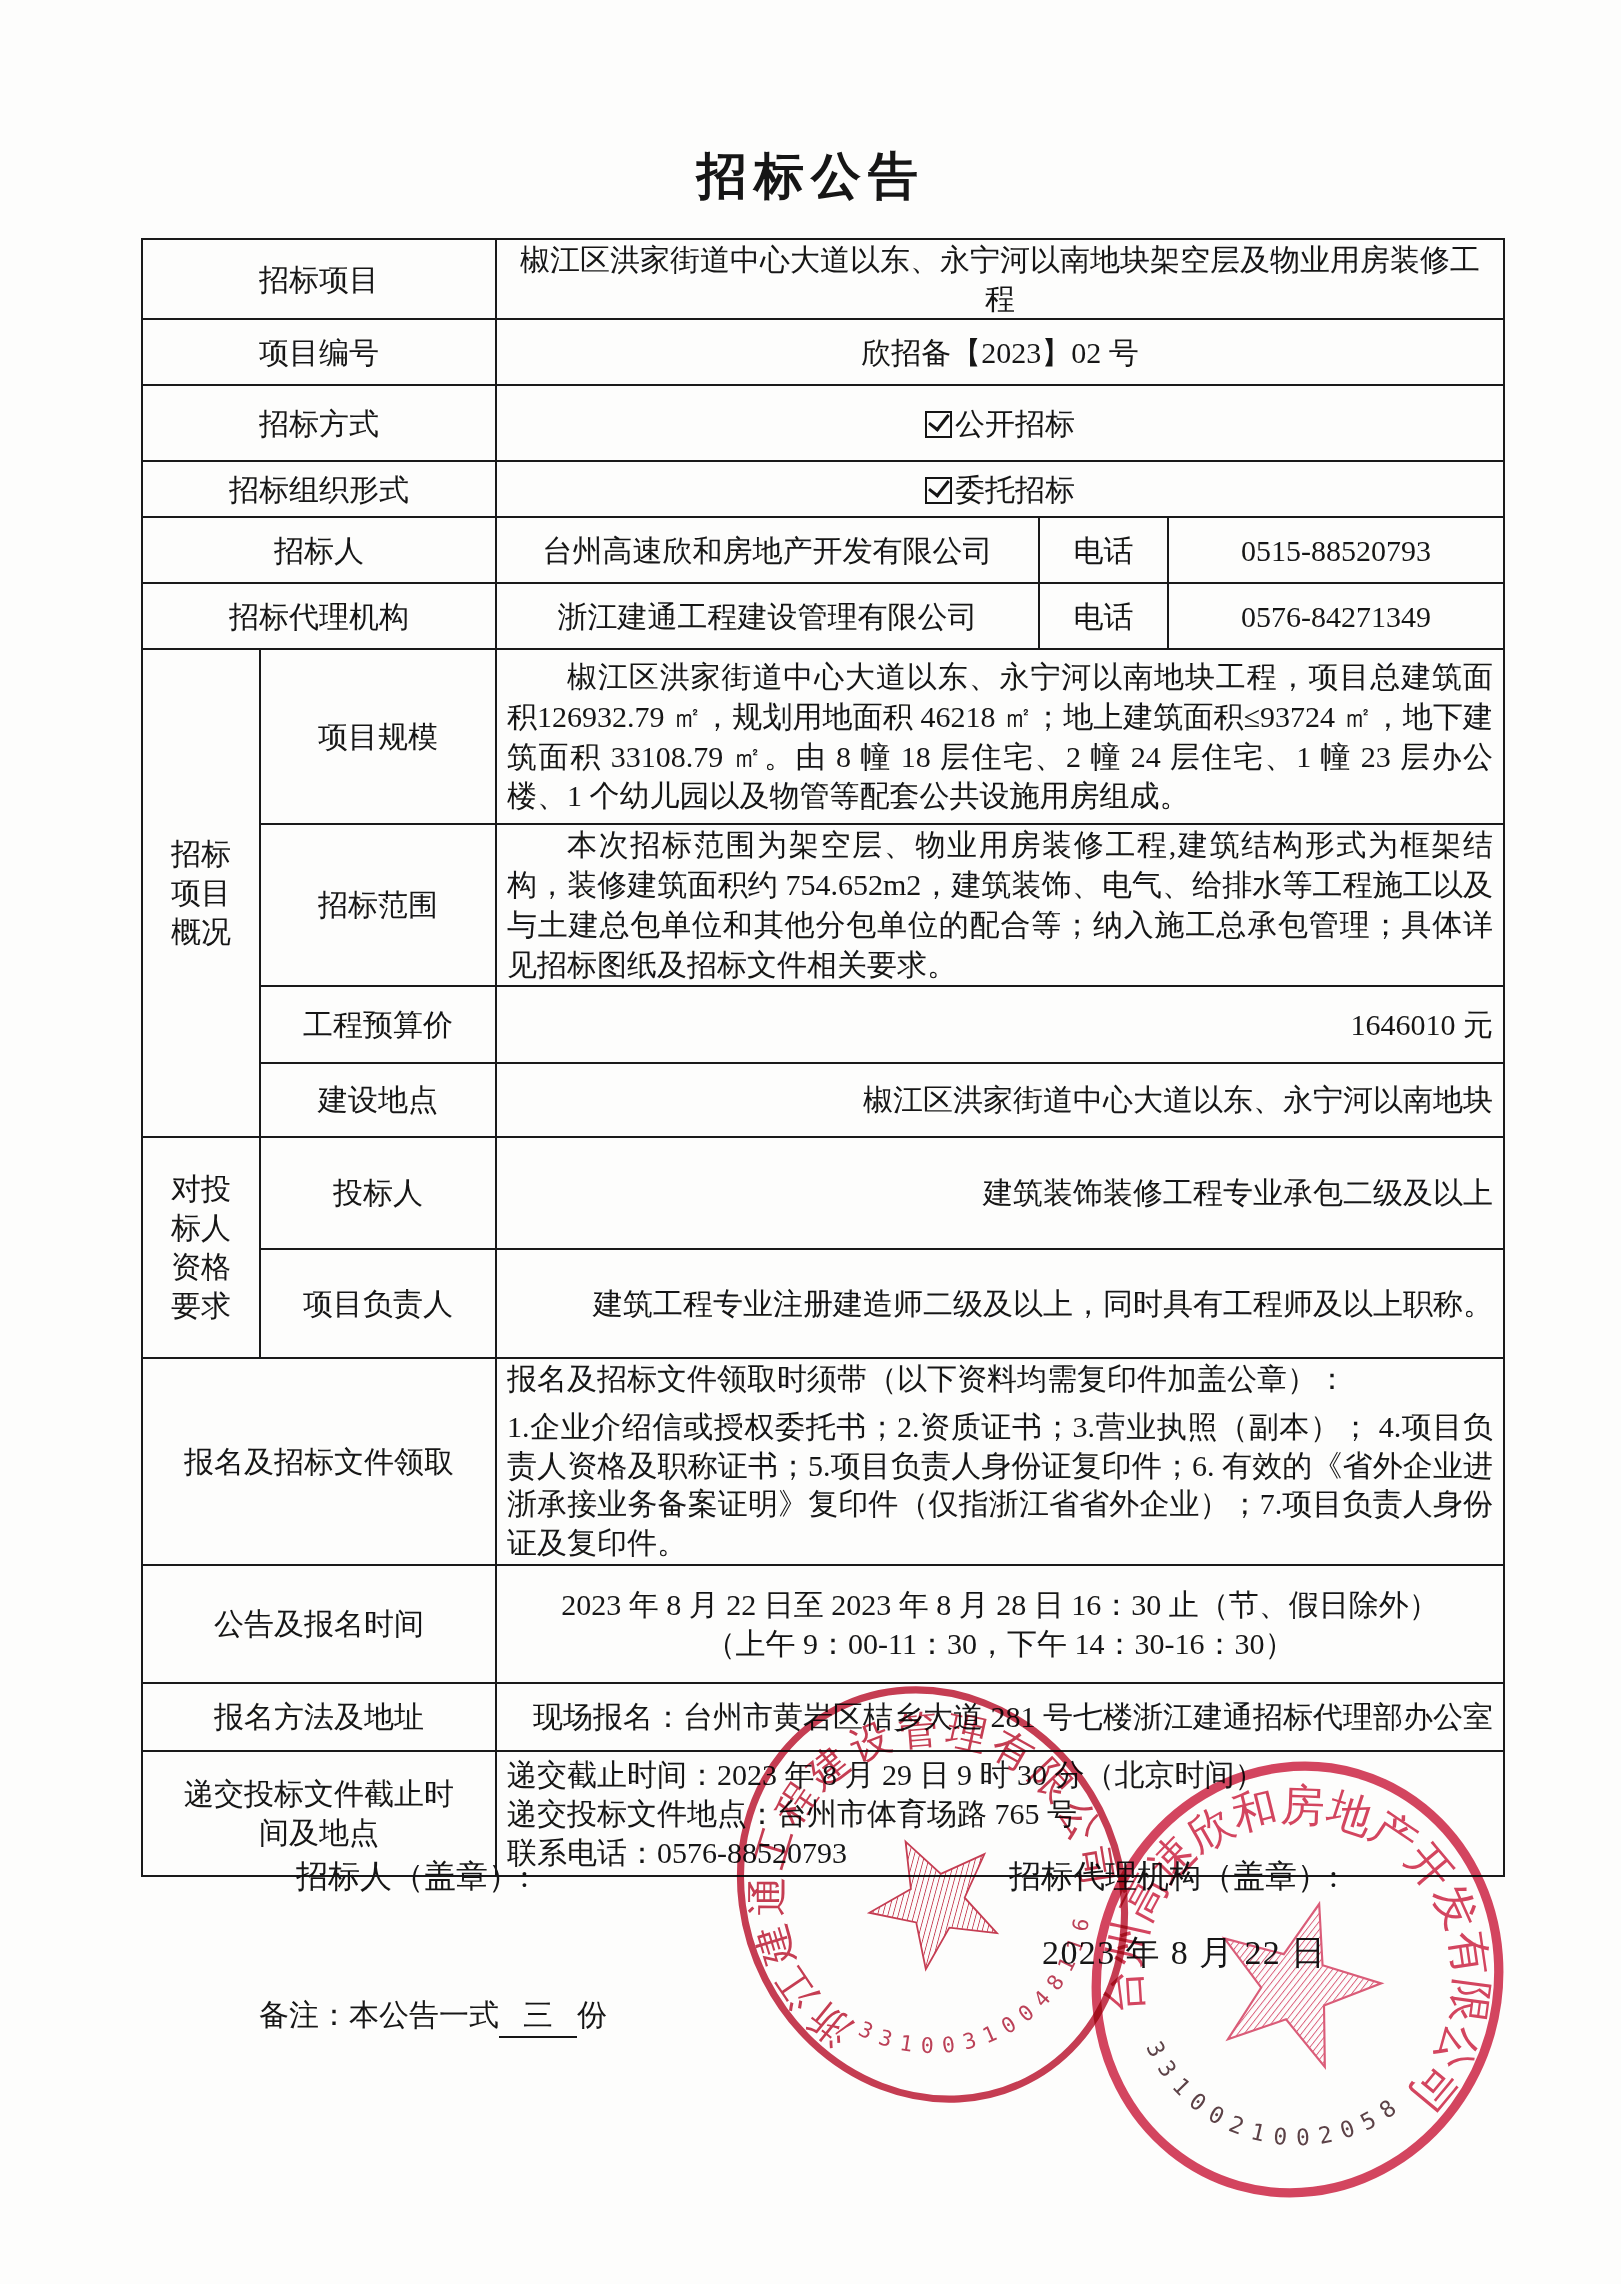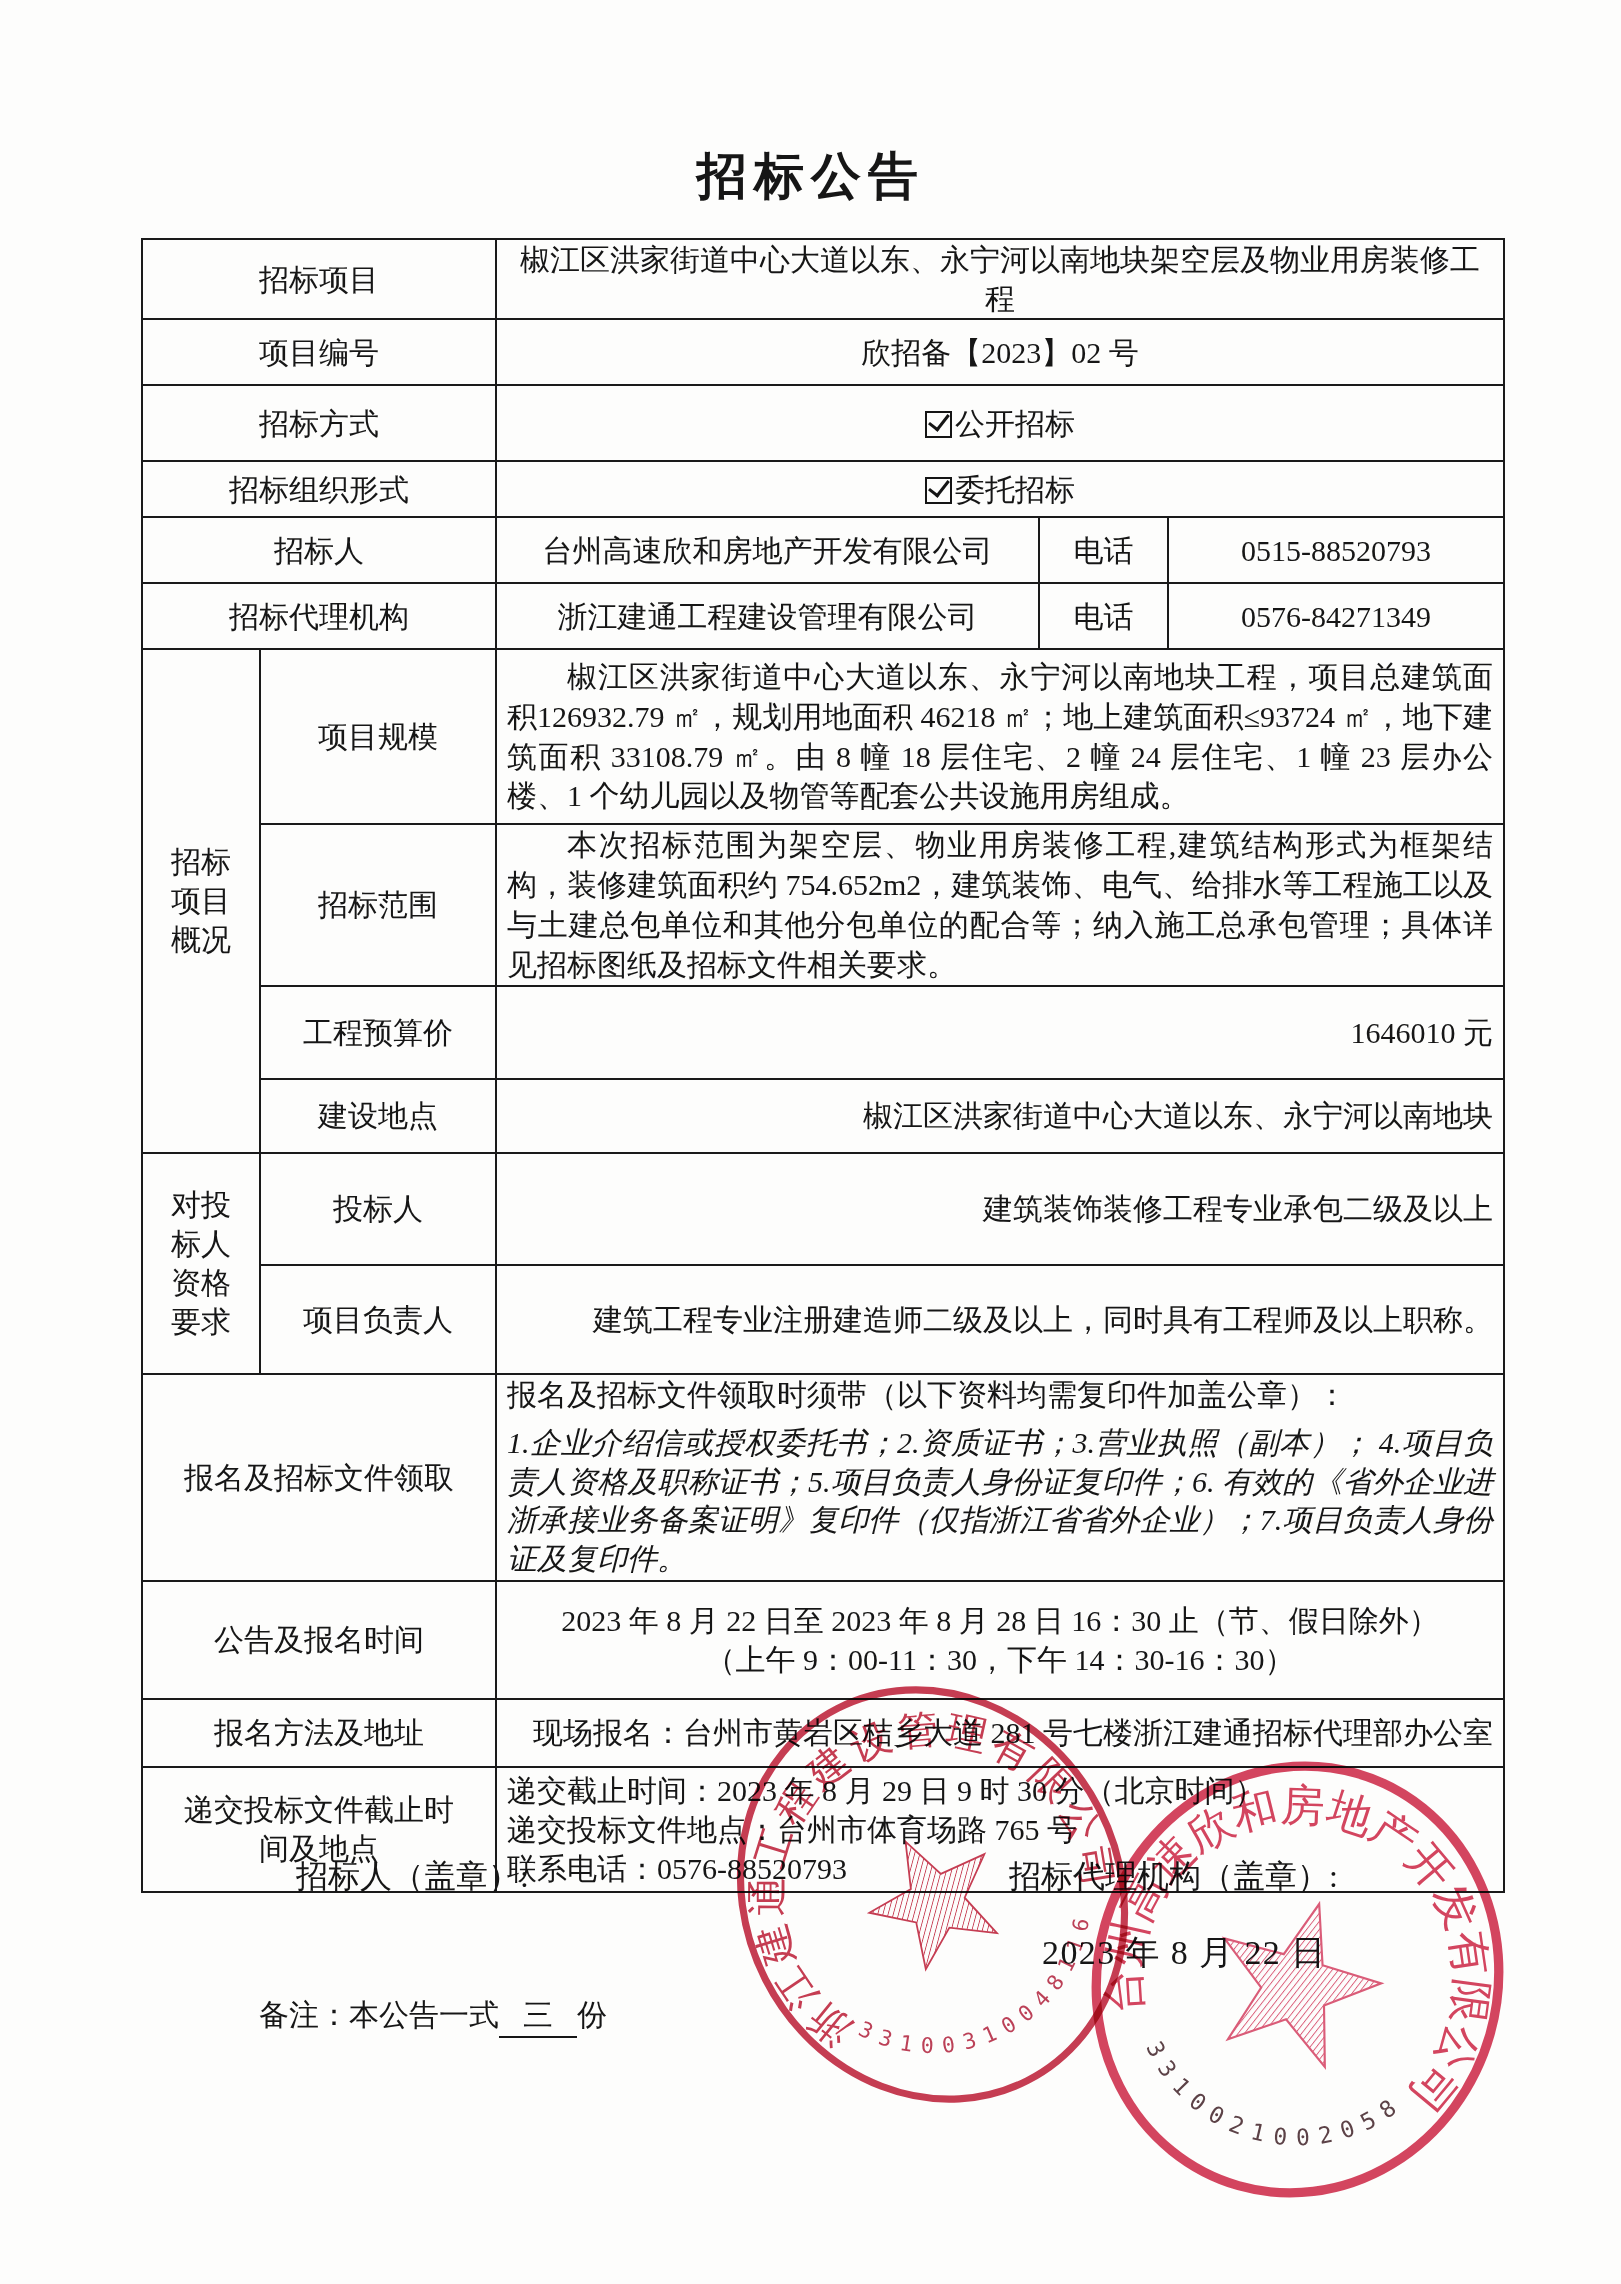--- a/index.html
+++ b/index.html
@@ -13,21 +13,21 @@
             border:2.9px solid #141414;}
   table.doc td{border:2.1px solid #1a1a1a;padding:0 10px;font-size:30px;line-height:1.3;
                vertical-align:middle;overflow:hidden;}
   td.lbl{text-align:center;}
   td.vcenter{text-align:center;}
   td.vleft{text-align:right;padding-left:14.3px;}
   td.vert{text-align:center;white-space:pre-line;line-height:1.75;font-size:31px;}
   td.para{padding:7.1px 15.7px;}
   .indent{ text-indent:2em; text-align:justify; line-height:1.33;}
   .just{text-align:justify;line-height:1.28;}
-  .mt{margin-top:10px;font-style:italic;}
+  .mt{margin-top:10px;}
   .cbx{display:inline-block;width:23px;height:23px;border:2.1px solid #151515;
        position:relative;vertical-align:-4.3px;margin-right:2.9px;}
   .cbx::after{content:"";position:absolute;left:5.7px;top:-2.9px;width:8.6px;height:17px;
        border-right:3.6px solid #151515;border-bottom:3.6px solid #151515;
        transform:rotate(38deg);}
   .footer-line{position:absolute;font-size:32px;}
   .seal-label-left{left:256px;top:1855px;margin-left:40px;}
   .seal-label-right{left:1009px;top:1855px;}
   .date-line{left:1042px;top:1930px;font-size:34px;letter-spacing:1.4px;}
   .note-line{left:259px;top:1995px;font-size:30px;}
@@ -101,21 +101,21 @@
       </td>
     </tr>
 
     <tr style="height:159px">
       <td class="lbl">招标范围</td>
       <td class="para" colspan="3">
         <div class="indent">本次招标范围为架空层、物业用房装修工程,建筑结构形式为框架结构，装修建筑面积约 754.652m2，建筑装饰、电气、给排水等工程施工以及与土建总包单位和其他分包单位的配合等；纳入施工总承包管理；具体详见招标图纸及招标文件相关要求。</div>
       </td>
     </tr>
 
-    <tr style="height:93px">
+    <tr style="height:77px">
       <td class="lbl">工程预算价</td>
       <td class="vleft" colspan="3">1646010 元</td>
     </tr>
 
     <tr style="height:74px">
       <td class="lbl">建设地点</td>
       <td class="vleft" colspan="3">椒江区洪家街道中心大道以东、永宁河以南地块</td>
     </tr>
 
     <tr style="height:112px">

